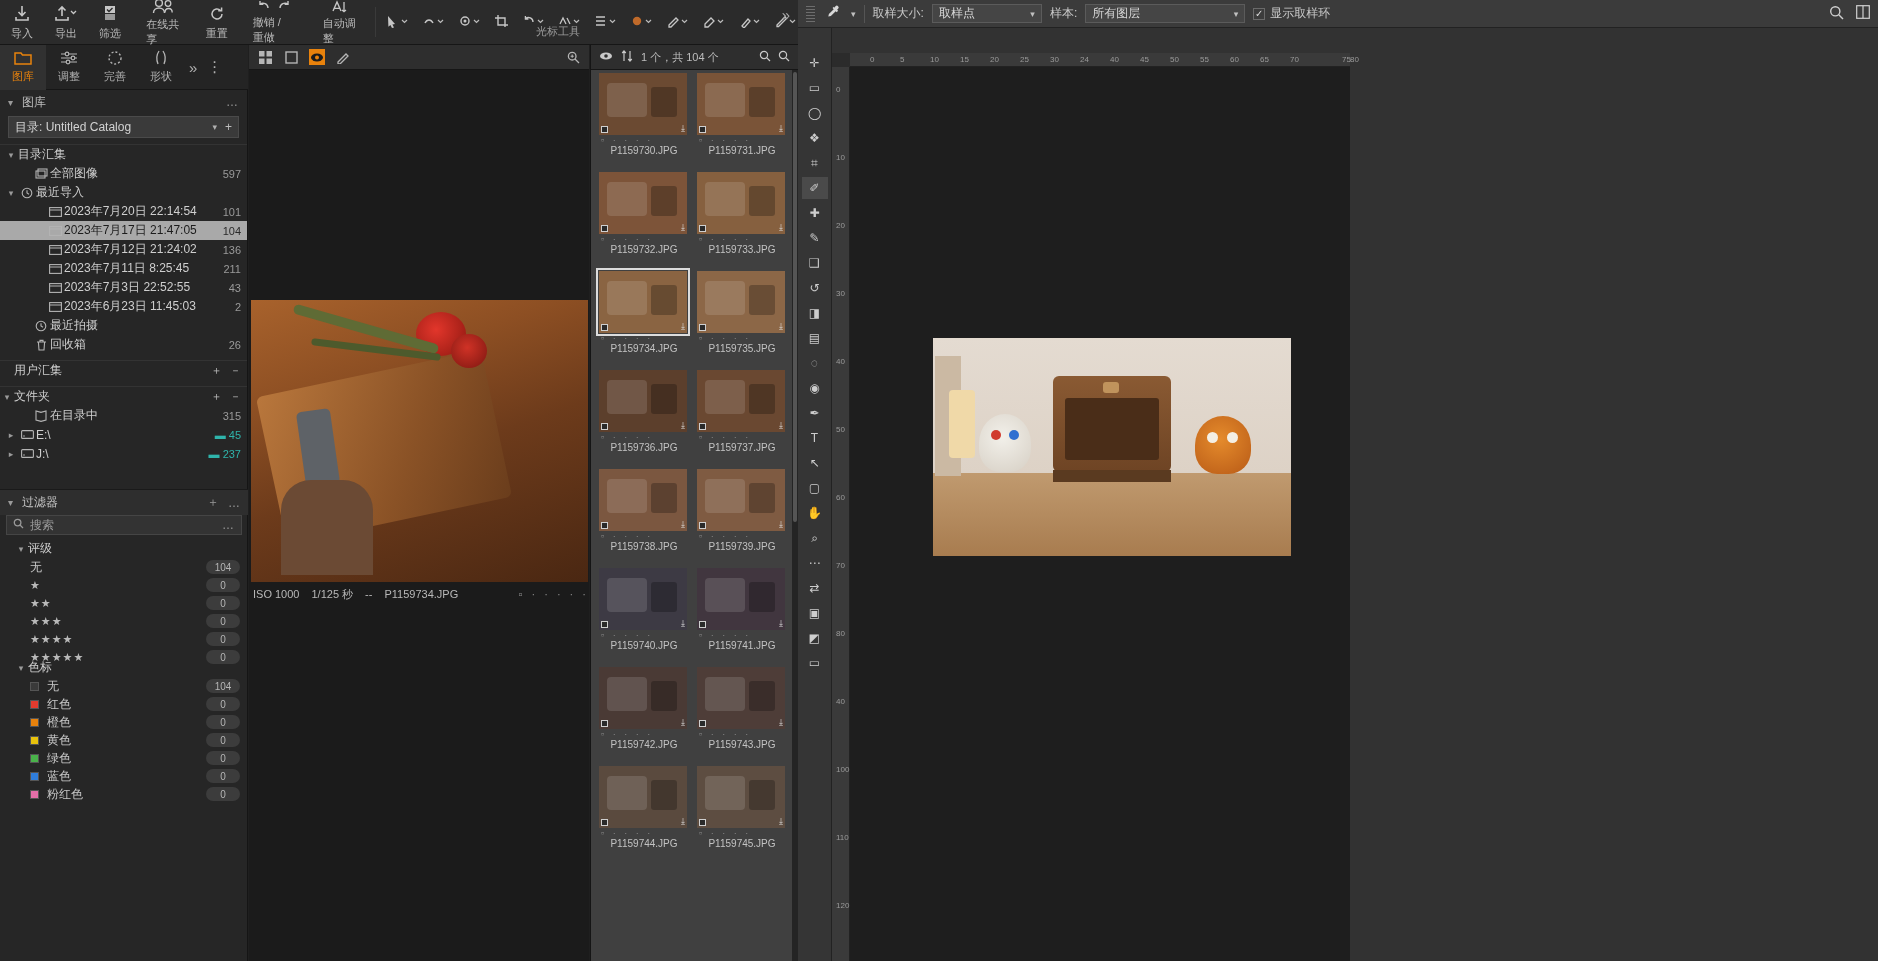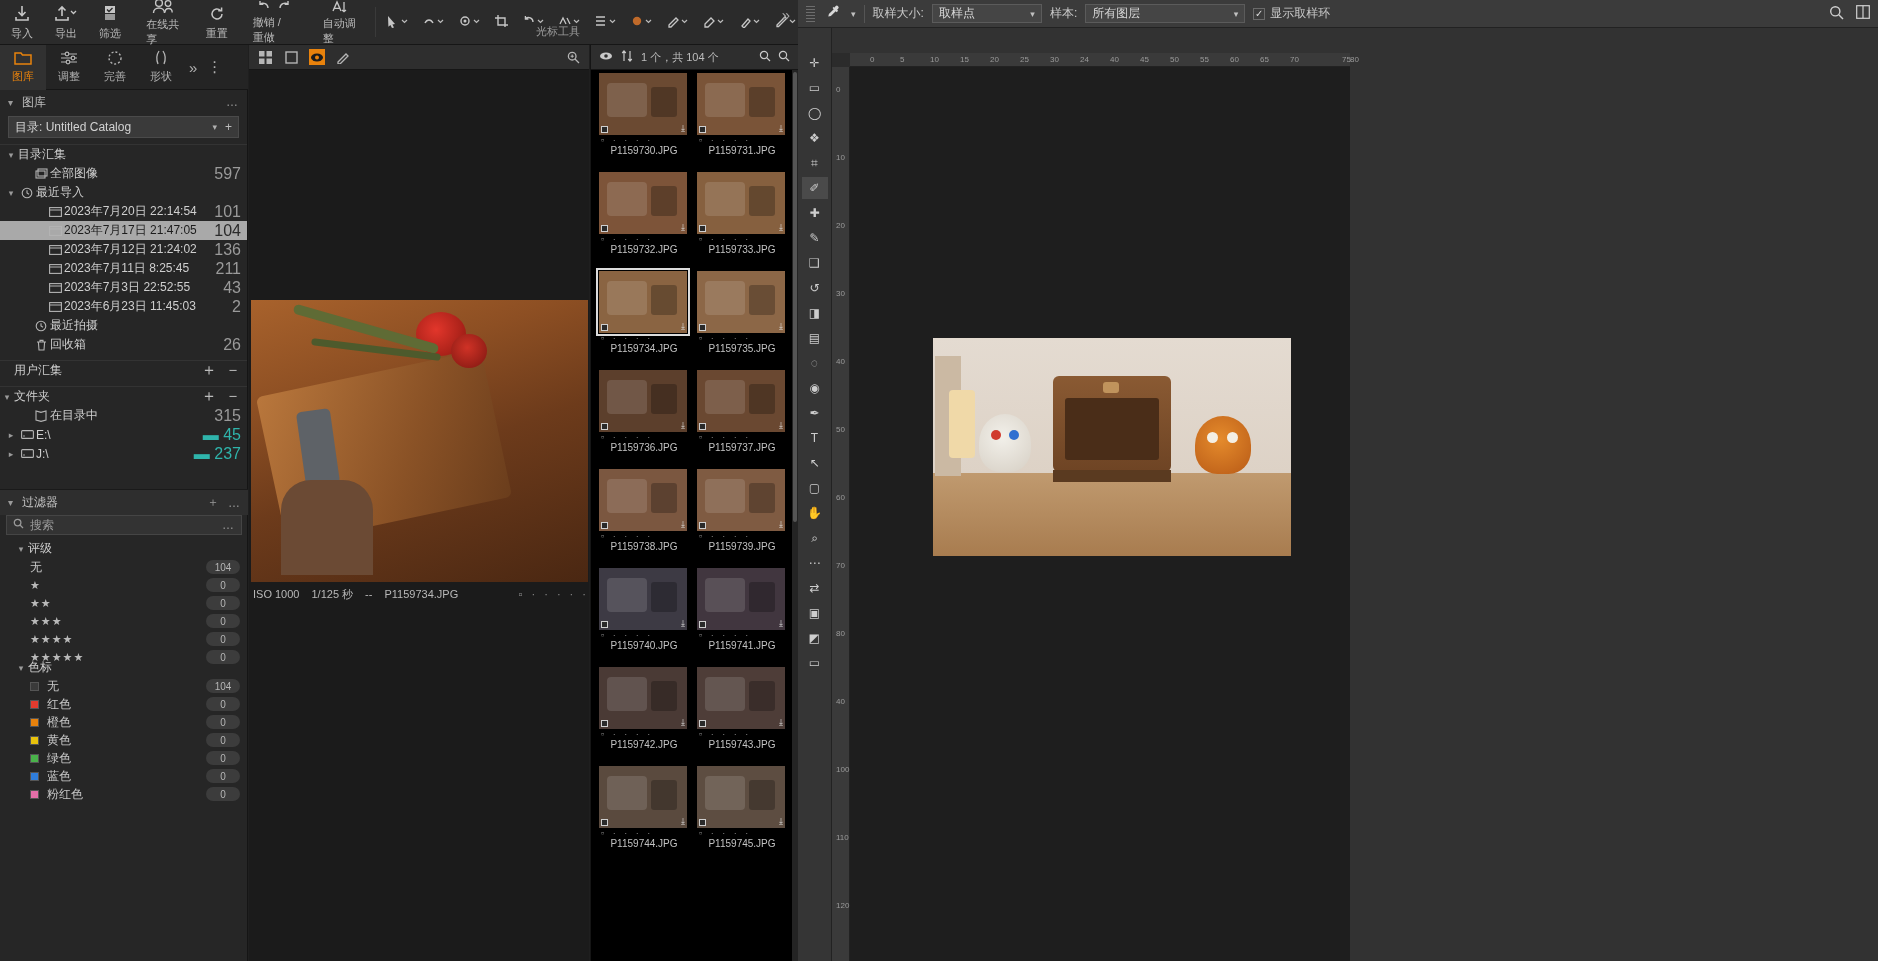--- a/index.html
+++ b/index.html
@@ -42,21 +42,21 @@
   .ellip{margin-left:auto;color:#9a9a9a;letter-spacing:1px;}
   #catalog-select{margin:2px 8px 0 8px;height:22px;background:#3a3a3a;border:1px solid #4a4a4a;
                   display:flex;align-items:center;padding:0 6px;font-size:12px;color:#d2d2d2;}
   #catalog-select .cs-caret{margin-left:auto;font-size:9px;color:#b0b0b0;}
   .divider{height:1px;background:#333;margin:6px 0 0 0;}
 
   .tree-row{height:19px;display:flex;align-items:center;font-size:12px;color:#cfcfcf;padding-right:6px;}
   .tree-row.sel{background:#a9a9a9;color:#1c1c1c;justify-content:center;}
   .tree-row .tw{display:inline-block;width:14px;text-align:center;font-size:9px;color:#9a9a9a;}
   .tree-row .ticon{width:18px;display:flex;align-items:center;justify-content:center;color:#b4b4b4;}
-  .tree-row .cnt{margin-left:auto;font-size:16px;color:#9a9a9a;}
+  .tree-row .cnt{margin-left:auto;font-size:11px;color:#9a9a9a;}
   .tree-row.sel .cnt{color:#2a2a2a;}
   .teal{color:#2fb4ab !important;}
 
   #filter-hdr{position:absolute;left:0;top:399px;width:248px;height:26px;background:#2e2e2e;
               border-top:1px solid #1a1a1a;display:flex;align-items:center;padding:0 8px;}
   #filter-search{position:absolute;left:6px;top:425px;width:236px;height:20px;background:#333;
                  border:1px solid #454545;display:flex;align-items:center;padding:0 6px;color:#9a9a9a;}
   .rating-row{height:18px;display:flex;align-items:center;padding:0 8px 0 30px;font-size:12px;}
   .badge{margin-left:auto;min-width:34px;height:14px;border-radius:7px;background:#3c3c3c;
          color:#b5b5b5;font-size:10px;display:flex;align-items:center;justify-content:center;padding:0 6px;}
@@ -70,21 +70,21 @@
   .ct-btn{width:16px;height:16px;display:flex;align-items:center;justify-content:center;color:#b6b6b6;}
   .ct-btn.on{background:#e8820c;color:#1c1c1c;}
   #preview-img{position:absolute;left:2px;top:255px;width:337px;height:282px;
      background:linear-gradient(160deg,#a8622c 0%,#8d4f23 28%,#6d3b1b 55%,#4a2712 100%);
      overflow:hidden;}
   #preview-meta{position:absolute;left:4px;top:540px;width:336px;height:18px;display:flex;
                 align-items:center;gap:12px;font-size:11px;color:#b8b8b8;}
   #preview-meta .dots{margin-left:auto;letter-spacing:3px;color:#8c8c8c;}
 
   
-  #strip{position:absolute;left:590px;top:45px;width:208px;height:916px;background:#000000;
+  #strip{position:absolute;left:590px;top:45px;width:208px;height:916px;background:#404040;
          border-left:1px solid #151515;}
   #strip-head{height:25px;background:#2e2e2e;border-bottom:1px solid #161616;display:flex;
               align-items:center;padding:0 8px;gap:8px;font-size:11px;color:#bdbdbd;}
   #strip-grid{position:absolute;top:25px;left:4px;width:196px;display:flex;flex-wrap:wrap;gap:0px;}
   .cell{width:98px;height:99px;padding:3px 4px;}
   .thumb{width:88px;height:62px;position:relative;background:#3a2a1f;overflow:hidden;}
   .cell.sel .thumb{outline:2px solid #dcdcdc;outline-offset:1px;}
   .thumb .ck{position:absolute;left:2px;bottom:2px;width:7px;height:7px;border:1px solid #cfcfcf;background:#2a2a2a;}
   .thumb .dl{position:absolute;right:2px;bottom:2px;color:#ddd;font-size:9px;line-height:9px;}
   .cdots{height:9px;display:flex;align-items:center;gap:4px;padding-left:2px;color:#8c8c8c;

